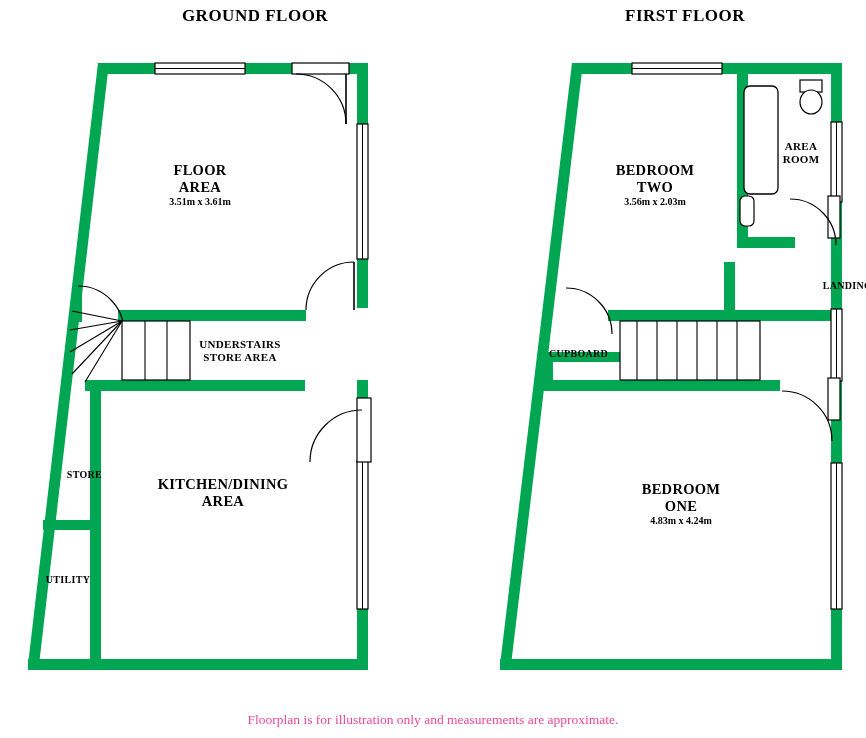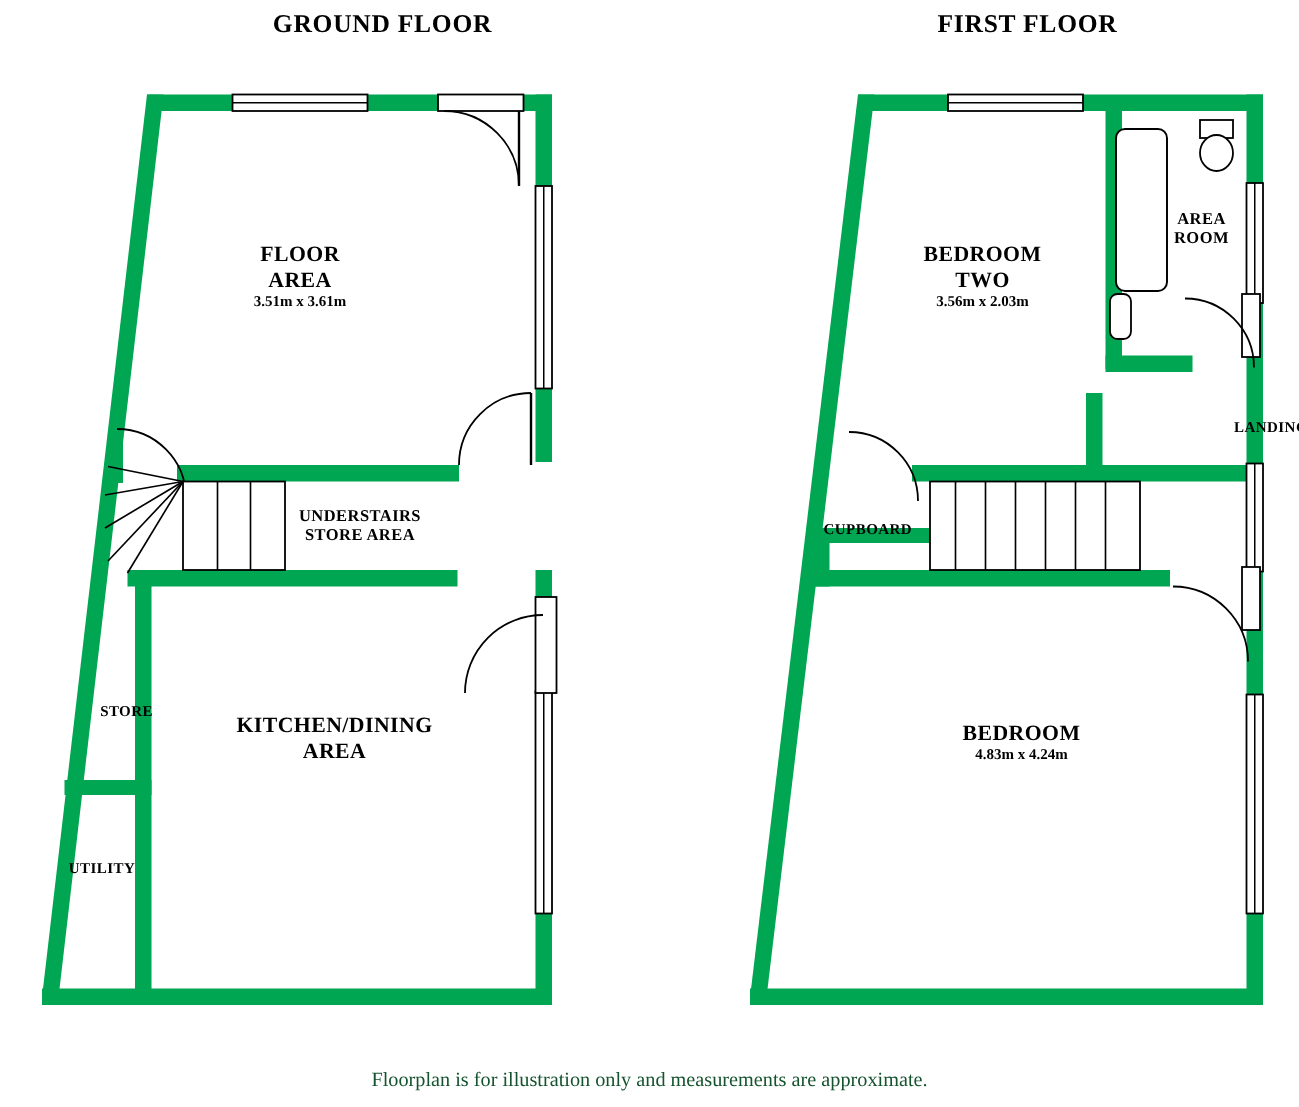--- a/index.html
+++ b/index.html
@@ -31,21 +31,21 @@
   #title-first  { left: 540px; top: 6px; width: 290px; }
 
   .footer-note {
     position: absolute;
     left: 0;
     top: 712px;
     width: 866px;
     text-align: center;
     font-family: "Liberation Serif", serif;
     font-size: 13.5px;
-    color: #14532d;
+    color: #ec4899;
   }
 
   svg.plan {
     position: absolute;
     top: 0;
     left: 0;
   }
 
   .lbl {
     position: absolute;
@@ -267,18 +267,19 @@
   <div class="lbl tiny" style="left:796px; top:280px; width:76px; text-align:right;">
     <div class="room">LANDING</div>
   </div>
 
   <div class="lbl tiny" style="left:549px; top:348px; width:82px; text-align:left;">
     <div class="room">CUPBOARD</div>
   </div>
 
   <div class="lbl" style="left:596px; top:481px; width:170px;">
     <div class="room">BEDROOM</div>
+    <div class="room">ONE</div>
     <div class="dim">4.83m x 4.24m</div>
   </div>
 
   <div class="footer-note">Floorplan is for illustration only and measurements are approximate.</div>
 
 </div>
 
 </body></html>

